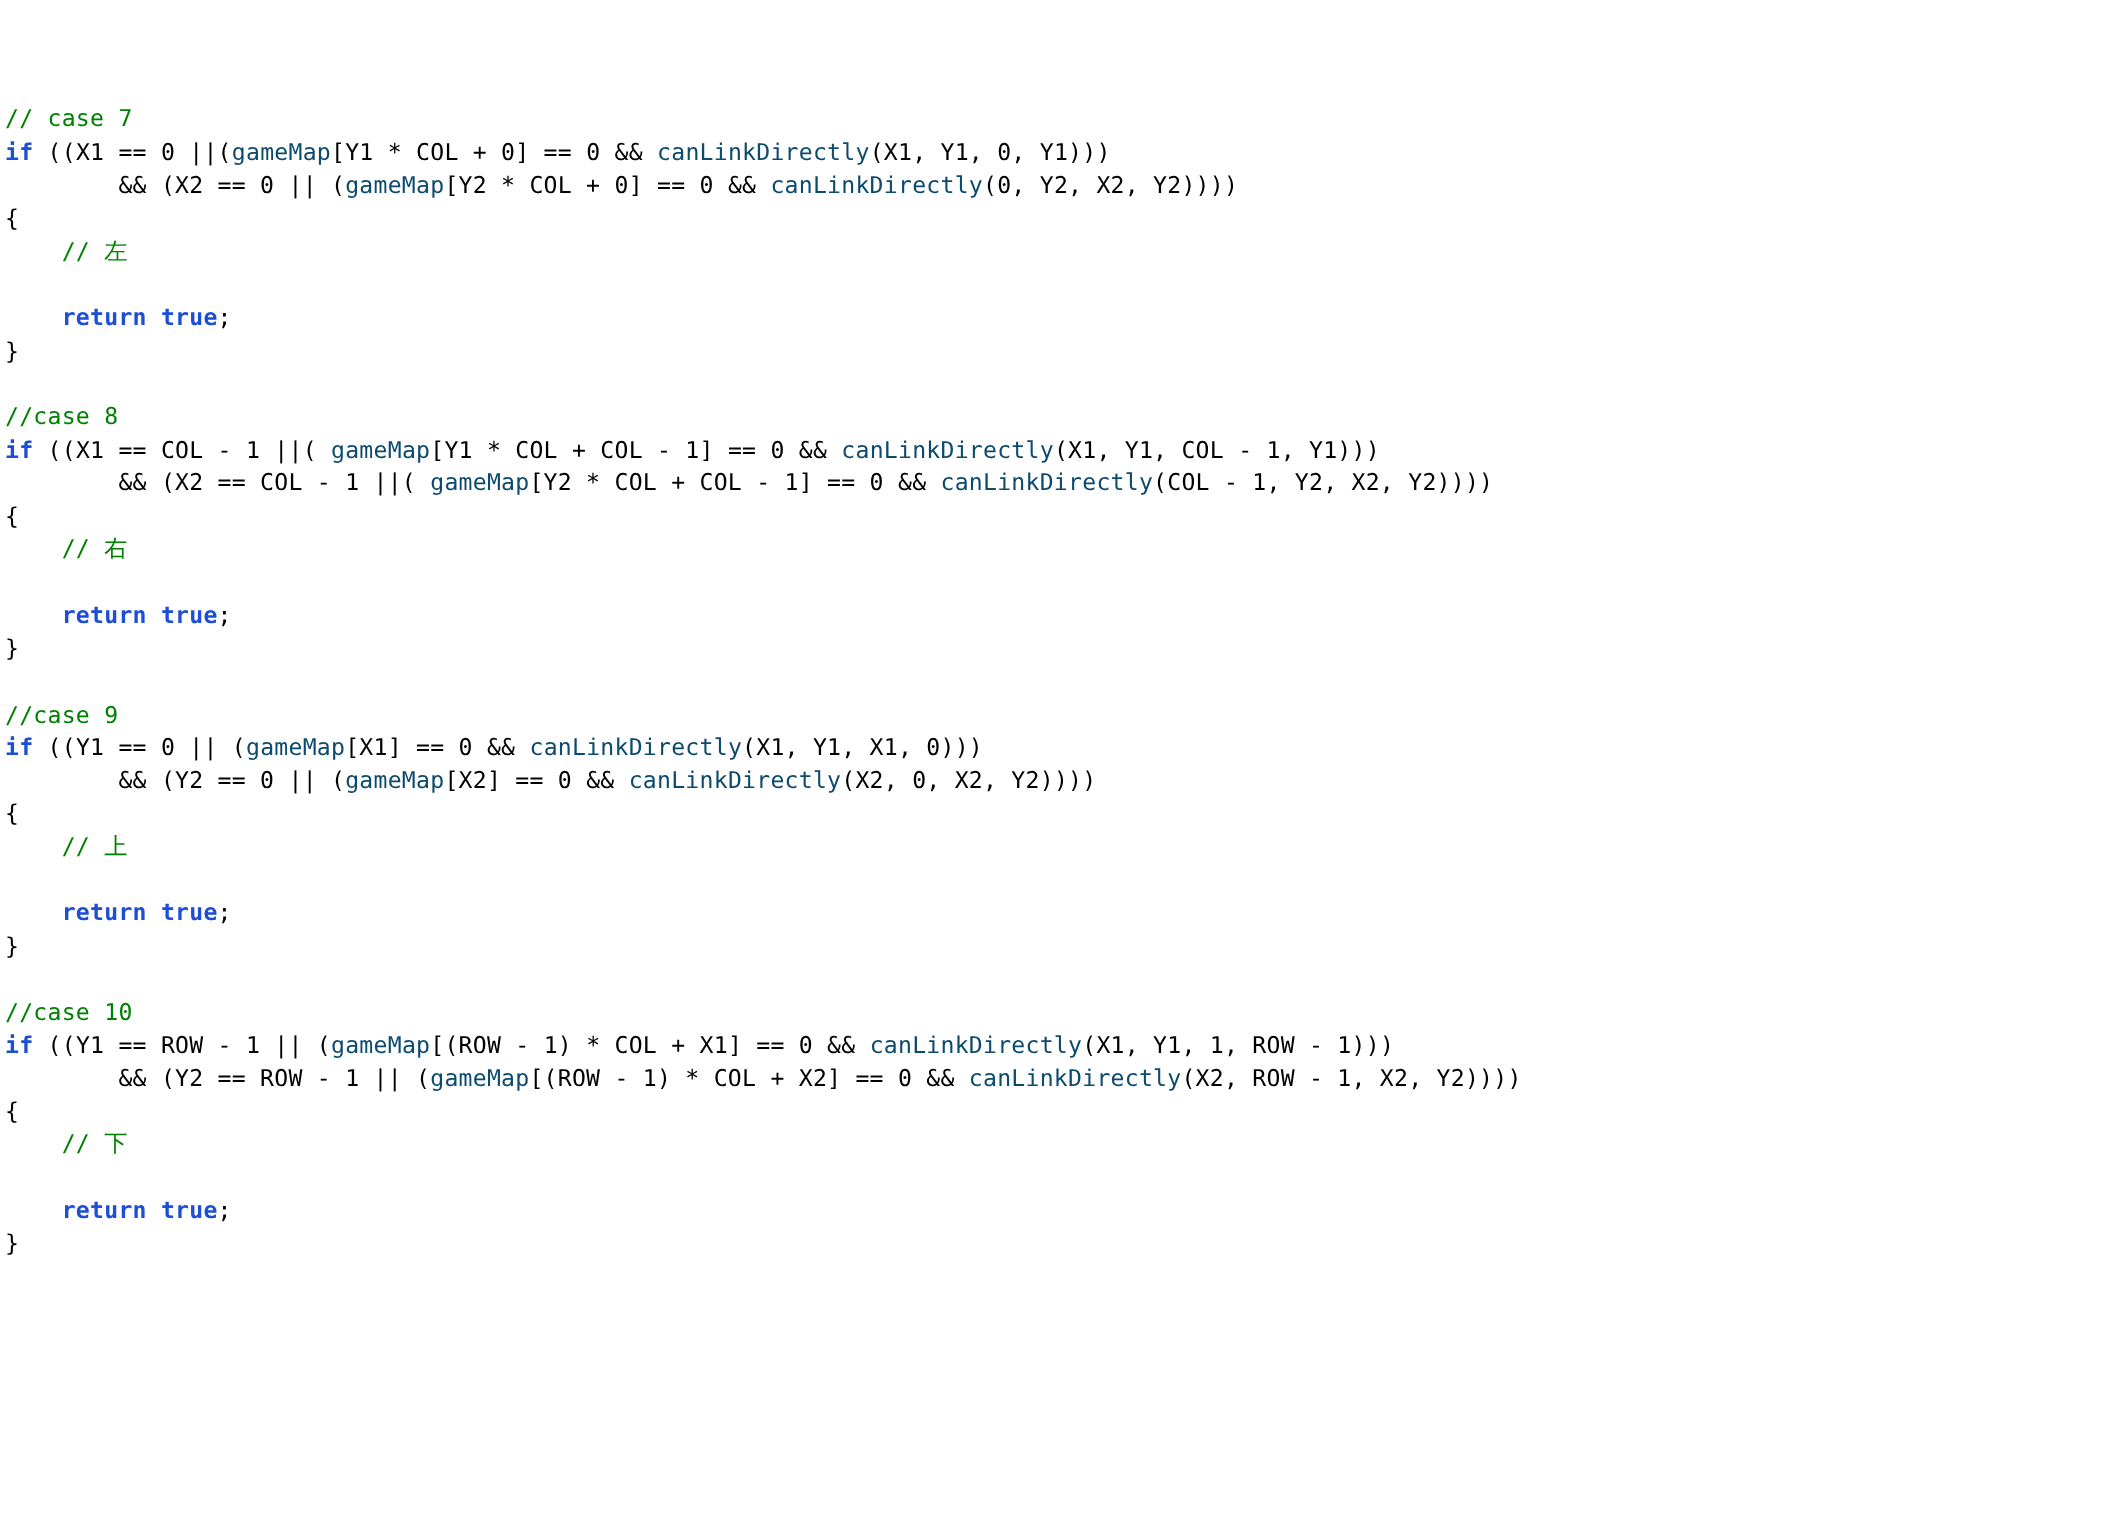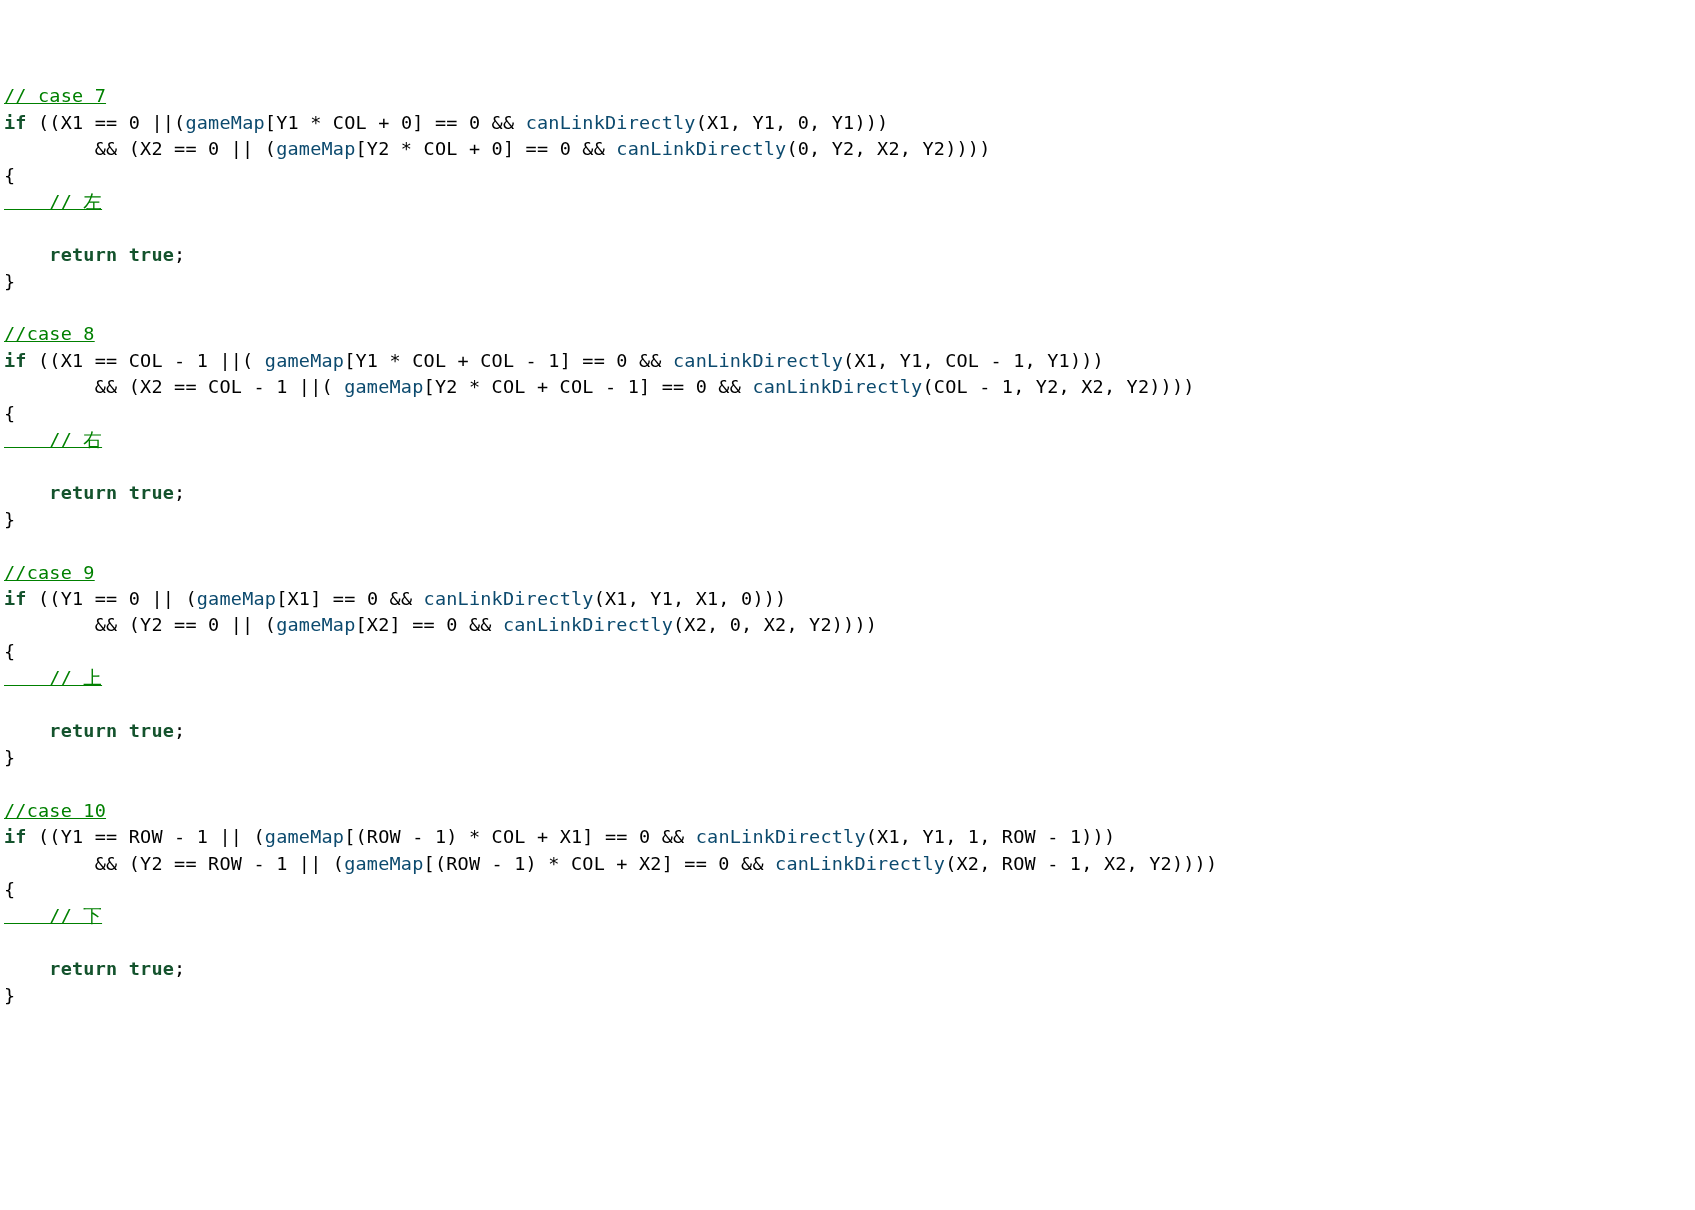--- a/index.html
+++ b/index.html
@@ -6,22 +6,22 @@
     margin: 0;
     padding: 4px;
     background: #ffffff;
     font-family: "Consolas", "Menlo", "DejaVu Sans Mono", monospace;
     font-size: 18.5px;
     line-height: 1.43;
     white-space: pre;
     color: #000000;
     letter-spacing: 0.2px;
   }
-  .c-comment { color: #008000; text-decoration: underline; }       
-  .c-kw      { color: #14532d; font-weight: bold; } 
+  .c-comment { color: #008000; }       
+  .c-kw      { color: #1d4ed8; font-weight: bold; } 
   .c-id      { color: #0c4a6e; }       
   .c-num     { color: #000000; }       
   .blk { display:block; }
 </style>
 </head>
 <body>
 
 
 <div><span class="blk"><span class="c-comment">// case 7</span></span><span class="blk"><span class="c-kw">if</span><span> ((X1 == </span><span class="c-num">0</span><span> ||(</span><span class="c-id">gameMap</span><span>[Y1 * COL + </span><span class="c-num">0</span><span>] == </span><span class="c-num">0</span><span> &amp;&amp; </span><span class="c-id">canLinkDirectly</span><span>(X1, Y1, </span><span class="c-num">0</span><span>, Y1)))</span></span><span class="blk"><span>        &amp;&amp; (X2 == </span><span class="c-num">0</span><span> || (</span><span class="c-id">gameMap</span><span>[Y2 * COL + </span><span class="c-num">0</span><span>] == </span><span class="c-num">0</span><span> &amp;&amp; </span><span class="c-id">canLinkDirectly</span><span>(</span><span class="c-num">0</span><span>, Y2, X2, Y2))))</span></span><span class="blk"><span>{</span></span><span class="blk"><span class="c-comment">    // 左</span></span><span class="blk"><span></span>&nbsp;</span><span class="blk"><span>    </span><span class="c-kw">return</span><span> </span><span class="c-kw">true</span><span>;</span></span><span class="blk"><span>}</span></span><span class="blk"><span></span>&nbsp;</span><span class="blk"><span class="c-comment">//case 8</span></span><span class="blk"><span class="c-kw">if</span><span> ((X1 == COL - </span><span class="c-num">1</span><span> ||( </span><span class="c-id">gameMap</span><span>[Y1 * COL + COL - </span><span class="c-num">1</span><span>] == </span><span class="c-num">0</span><span> &amp;&amp; </span><span class="c-id">canLinkDirectly</span><span>(X1, Y1, COL - </span><span class="c-num">1</span><span>, Y1)))</span></span><span class="blk"><span>        &amp;&amp; (X2 == COL - </span><span class="c-num">1</span><span> ||( </span><span class="c-id">gameMap</span><span>[Y2 * COL + COL - </span><span class="c-num">1</span><span>] == </span><span class="c-num">0</span><span> &amp;&amp; </span><span class="c-id">canLinkDirectly</span><span>(COL - </span><span class="c-num">1</span><span>, Y2, X2, Y2))))</span></span><span class="blk"><span>{</span></span><span class="blk"><span class="c-comment">    // 右</span></span><span class="blk"><span></span>&nbsp;</span><span class="blk"><span>    </span><span class="c-kw">return</span><span> </span><span class="c-kw">true</span><span>;</span></span><span class="blk"><span>}</span></span><span class="blk"><span></span>&nbsp;</span><span class="blk"><span class="c-comment">//case 9</span></span><span class="blk"><span class="c-kw">if</span><span> ((Y1 == </span><span class="c-num">0</span><span> || (</span><span class="c-id">gameMap</span><span>[X1] == </span><span class="c-num">0</span><span> &amp;&amp; </span><span class="c-id">canLinkDirectly</span><span>(X1, Y1, X1, </span><span class="c-num">0</span><span>)))</span></span><span class="blk"><span>        &amp;&amp; (Y2 == </span><span class="c-num">0</span><span> || (</span><span class="c-id">gameMap</span><span>[X2] == </span><span class="c-num">0</span><span> &amp;&amp; </span><span class="c-id">canLinkDirectly</span><span>(X2, </span><span class="c-num">0</span><span>, X2, Y2))))</span></span><span class="blk"><span>{</span></span><span class="blk"><span class="c-comment">    // 上</span></span><span class="blk"><span></span>&nbsp;</span><span class="blk"><span>    </span><span class="c-kw">return</span><span> </span><span class="c-kw">true</span><span>;</span></span><span class="blk"><span>}</span></span><span class="blk"><span></span>&nbsp;</span><span class="blk"><span class="c-comment">//case 10</span></span><span class="blk"><span class="c-kw">if</span><span> ((Y1 == ROW - </span><span class="c-num">1</span><span> || (</span><span class="c-id">gameMap</span><span>[(ROW - </span><span class="c-num">1</span><span>) * COL + X1] == </span><span class="c-num">0</span><span> &amp;&amp; </span><span class="c-id">canLinkDirectly</span><span>(X1, Y1, </span><span class="c-num">1</span><span>, ROW - </span><span class="c-num">1</span><span>)))</span></span><span class="blk"><span>        &amp;&amp; (Y2 == ROW - </span><span class="c-num">1</span><span> || (</span><span class="c-id">gameMap</span><span>[(ROW - </span><span class="c-num">1</span><span>) * COL + X2] == </span><span class="c-num">0</span><span> &amp;&amp; </span><span class="c-id">canLinkDirectly</span><span>(X2, ROW - </span><span class="c-num">1</span><span>, X2, Y2))))</span></span><span class="blk"><span>{</span></span><span class="blk"><span class="c-comment">    // 下</span></span><span class="blk"><span></span>&nbsp;</span><span class="blk"><span>    </span><span class="c-kw">return</span><span> </span><span class="c-kw">true</span><span>;</span></span><span class="blk"><span>}</span></span></div>
 

